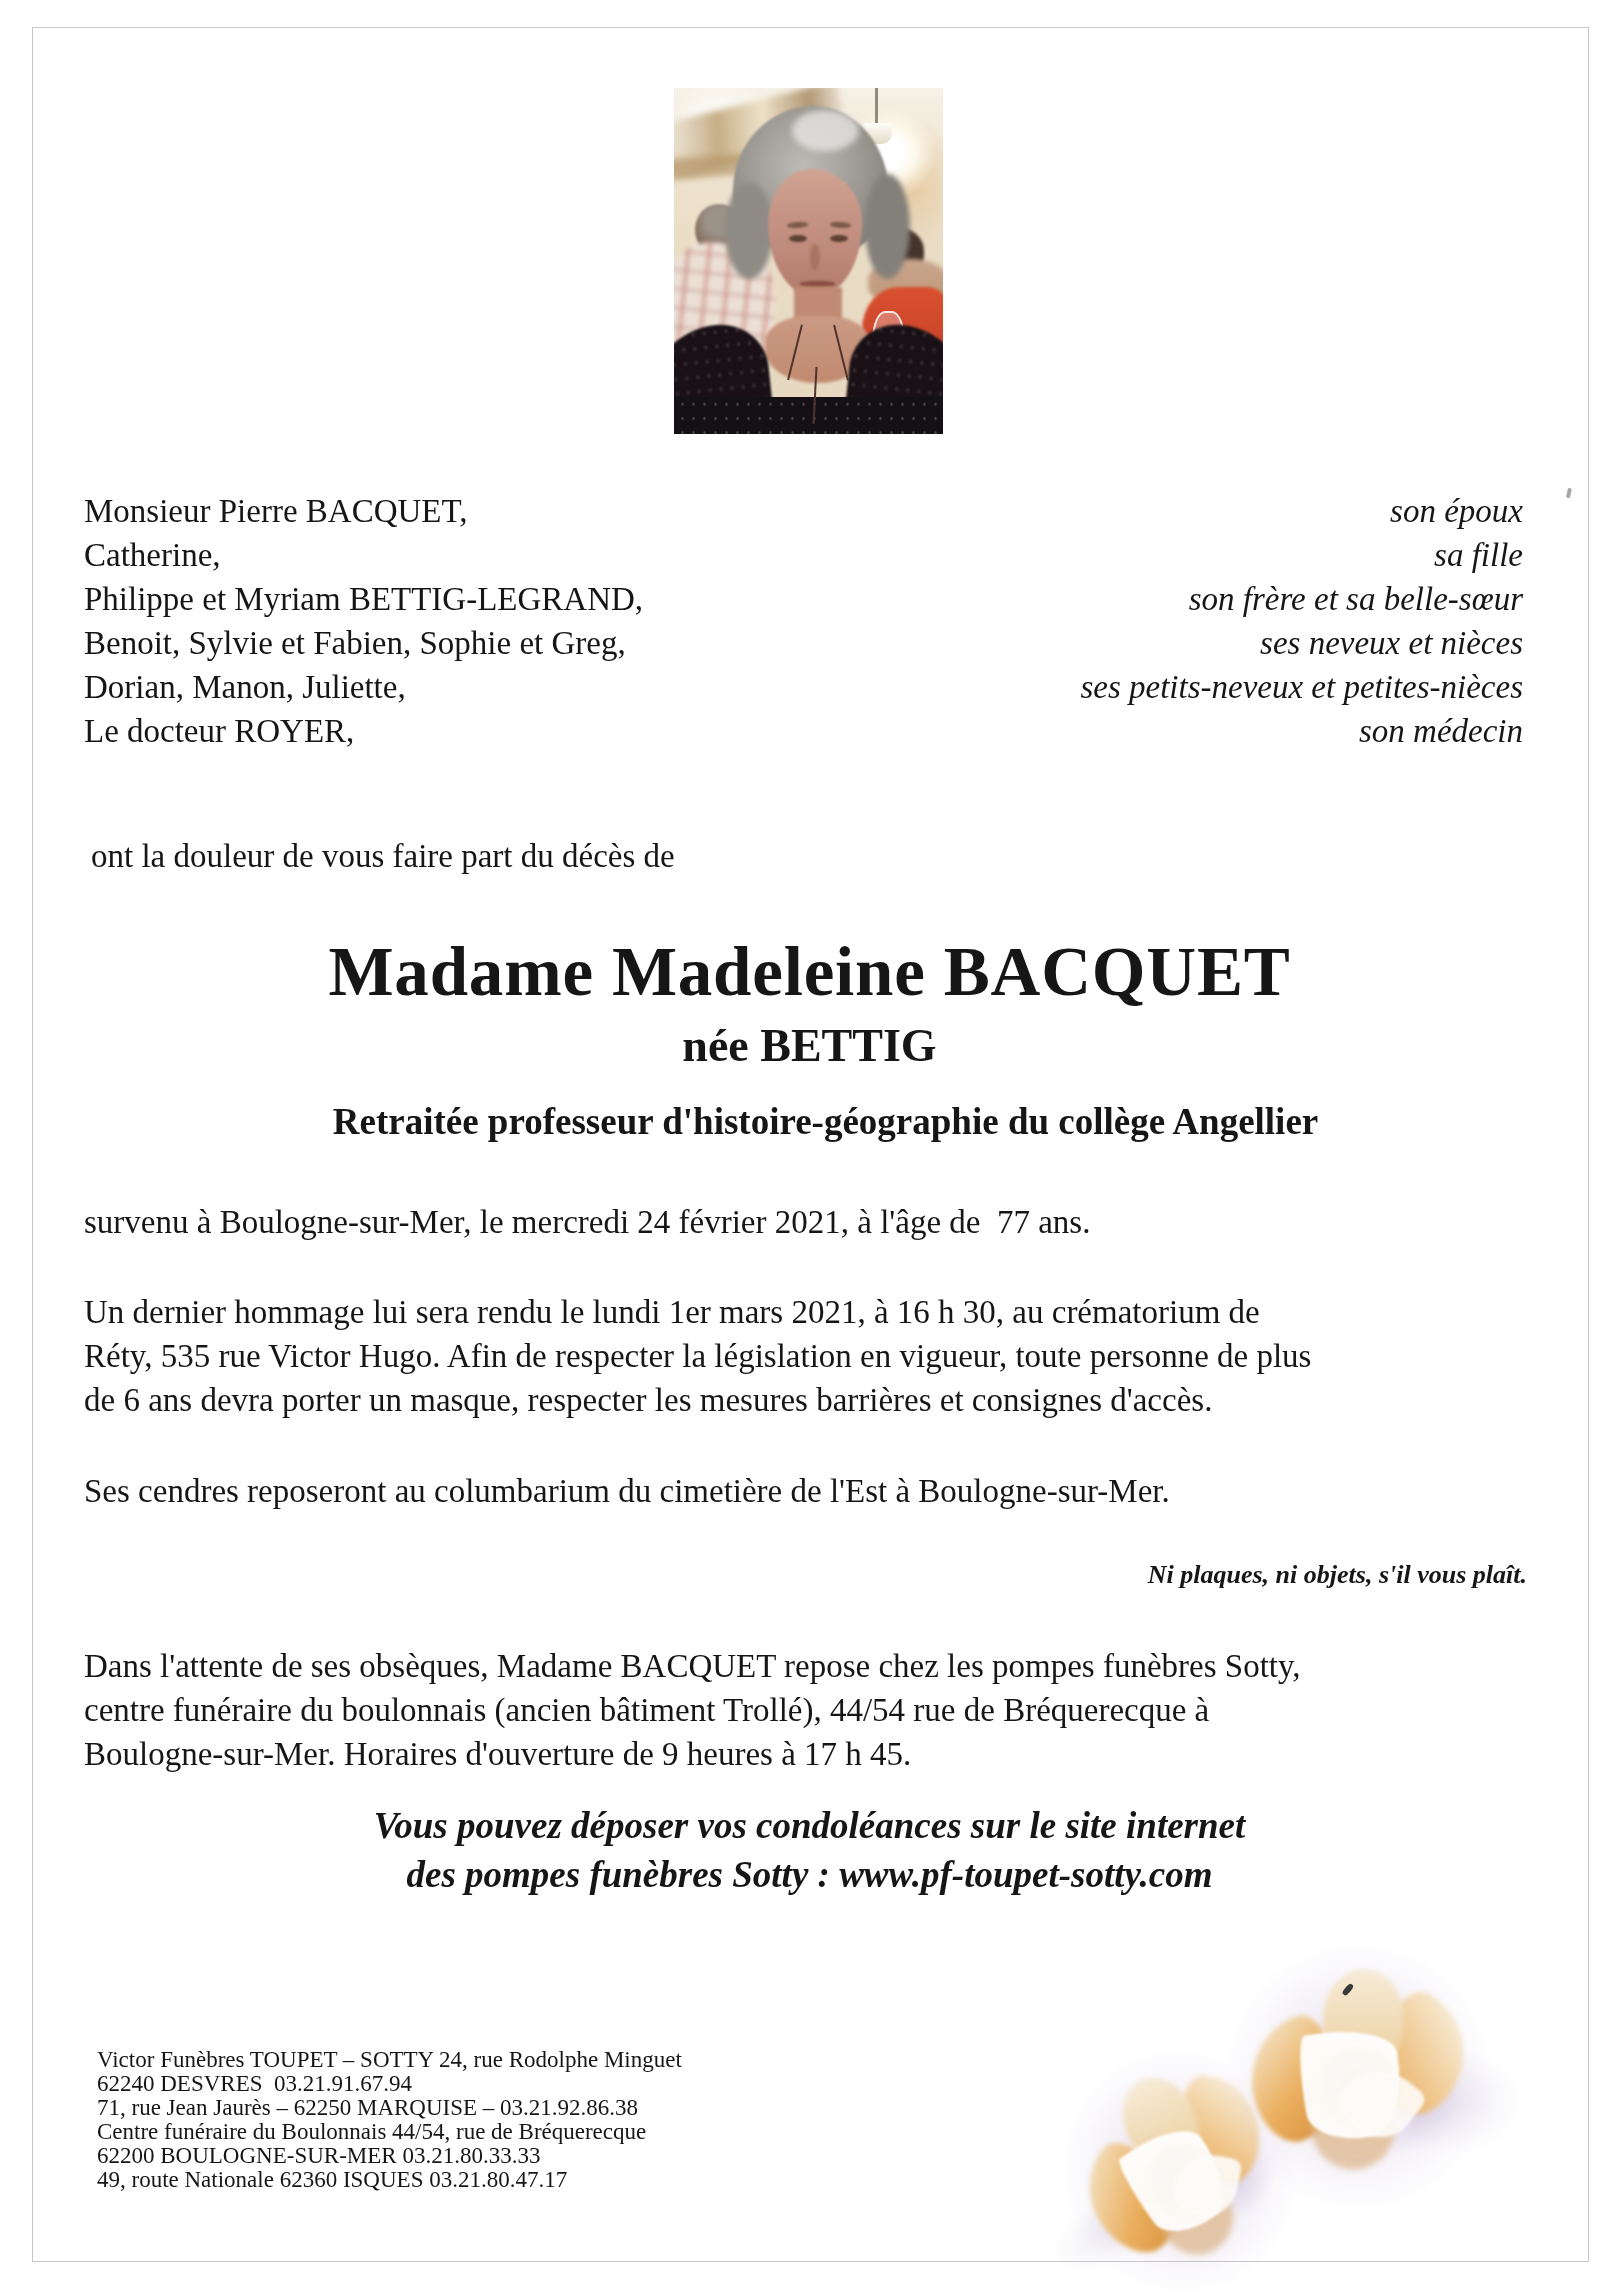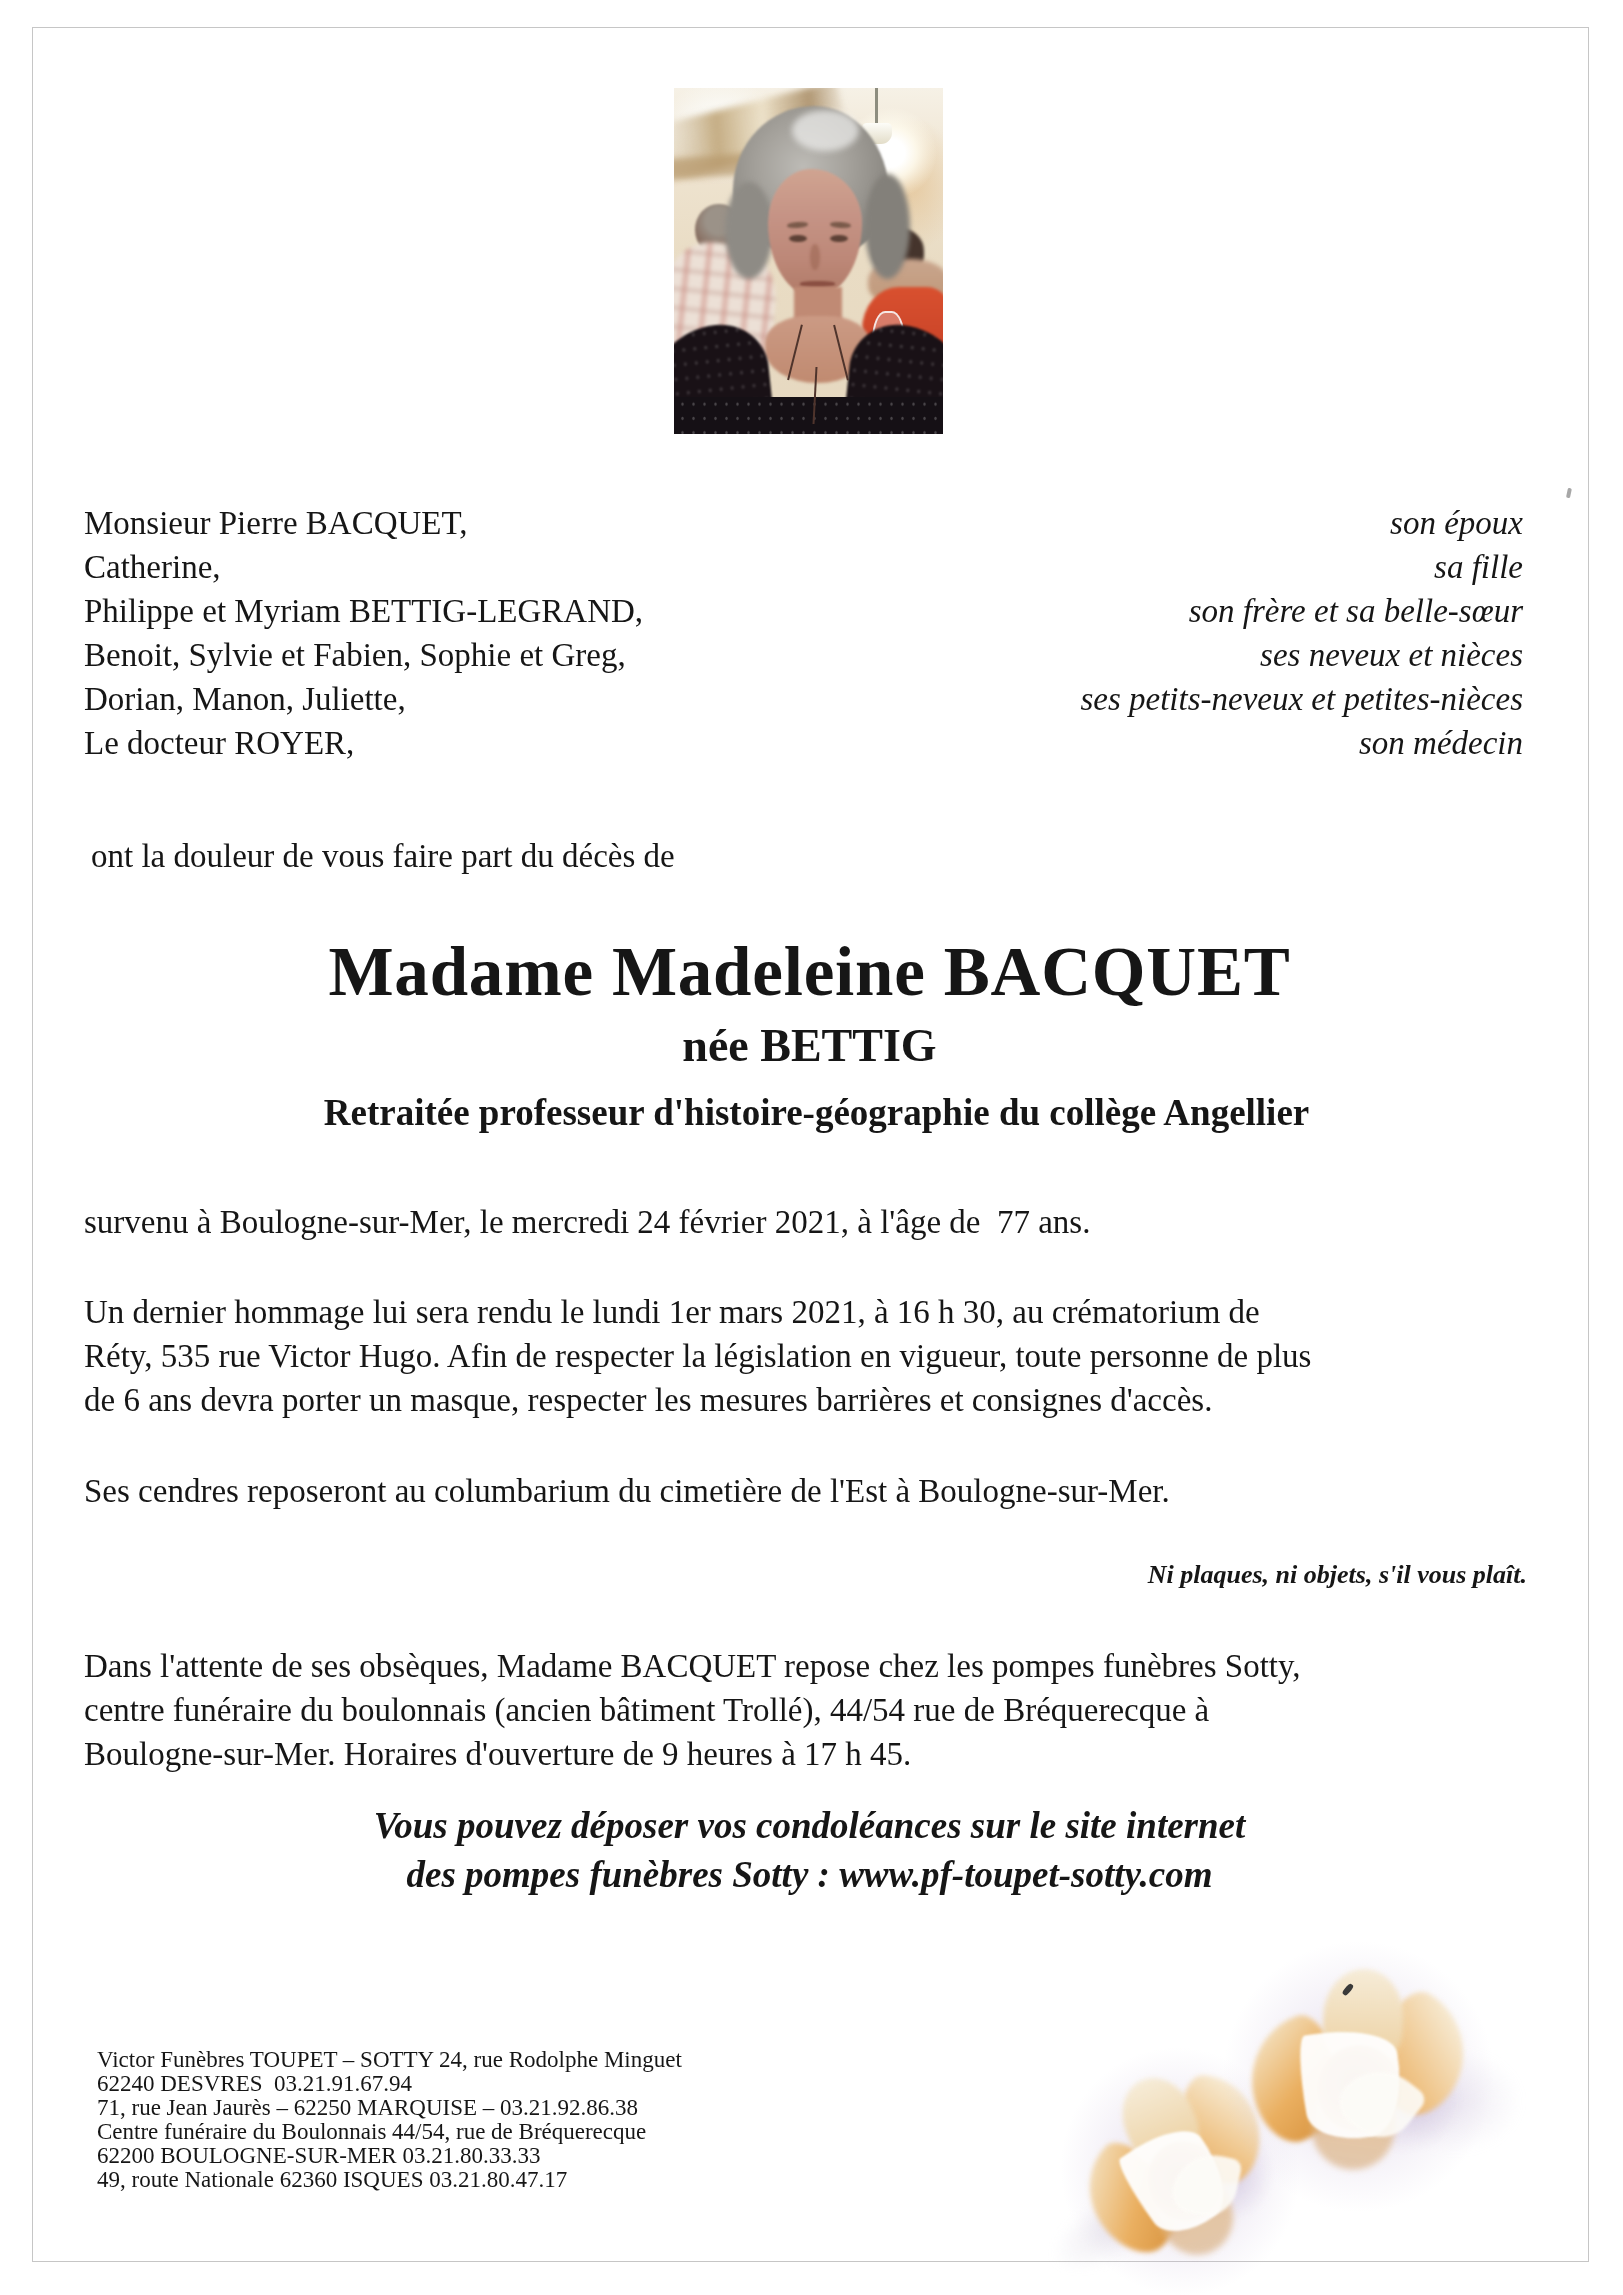--- a/index.html
+++ b/index.html
@@ -57,31 +57,31 @@
     background-image:radial-gradient(rgba(255,255,255,.22) 0.8px,transparent 1.6px);background-size:11px 14.3px;}
   .ph-shoulderL{left:-25.5px;border-radius:60% 40% 0 0;transform:rotate(-6deg);}
   .ph-shoulderR{left:174px;border-radius:40% 60% 0 0;transform:rotate(6deg);}
   .ph-band{left:-8px;top:309px;width:287px;height:41px;background:#151015;
     background-image:radial-gradient(rgba(255,255,255,.22) 0.8px,transparent 1.6px);background-size:11px 14.3px;}
   .ph-nl1{left:120px;top:236px;width:2.4px;height:57px;background:#4f342c;transform:rotate(14deg);}
   .ph-nl2{left:166px;top:236px;width:2.4px;height:57px;background:#4f342c;transform:rotate(-14deg);}
   .ph-nl3{left:140px;top:279px;width:2.4px;height:57px;background:#4f342c;transform:rotate(3deg);}
 
   
-  .family{position:absolute;left:84px;top:489px;width:1439px;font-size:33px;margin-top:12px;}
+  .family{position:absolute;left:84px;top:489px;width:1439px;font-size:33px;}
   .frow{display:flex;justify-content:space-between;align-items:baseline;height:44px;line-height:44px;}
   .frel{font-style:italic;text-align:right;}
 
   .announce{position:absolute;left:84px;top:827px;font-size:33px;line-height:44px;margin:7px;}
 
   .title{position:absolute;left:32px;width:1555px;top:934px;margin:0;text-align:center;
          font-size:69px;line-height:76px;font-weight:bold;letter-spacing:0.8px;}
   .maiden{position:absolute;left:32px;width:1555px;top:1018px;margin:0;text-align:center;
           font-size:46px;line-height:56px;font-weight:bold;}
-  .profession{position:absolute;left:32px;width:1555px;top:1083px;margin:7px;text-align:center;
+  .profession{position:absolute;left:32px;width:1555px;top:1083px;margin:16px;text-align:center;
           font-size:37px;line-height:46px;font-weight:bold;}
 
   .para{position:absolute;left:84px;width:1444px;margin:0;font-size:33px;line-height:44px;}
   .p1{top:1200px;}
   .p2{top:1290px;}
   .p3{top:1469px;}
   .noflowers{position:absolute;left:84px;width:1443px;top:1553px;margin:0;text-align:right;
              font-size:26px;line-height:44px;font-weight:bold;font-style:italic;}
   .p4{top:1644px;}
   .note{position:absolute;left:32px;width:1555px;margin:0;text-align:center;

